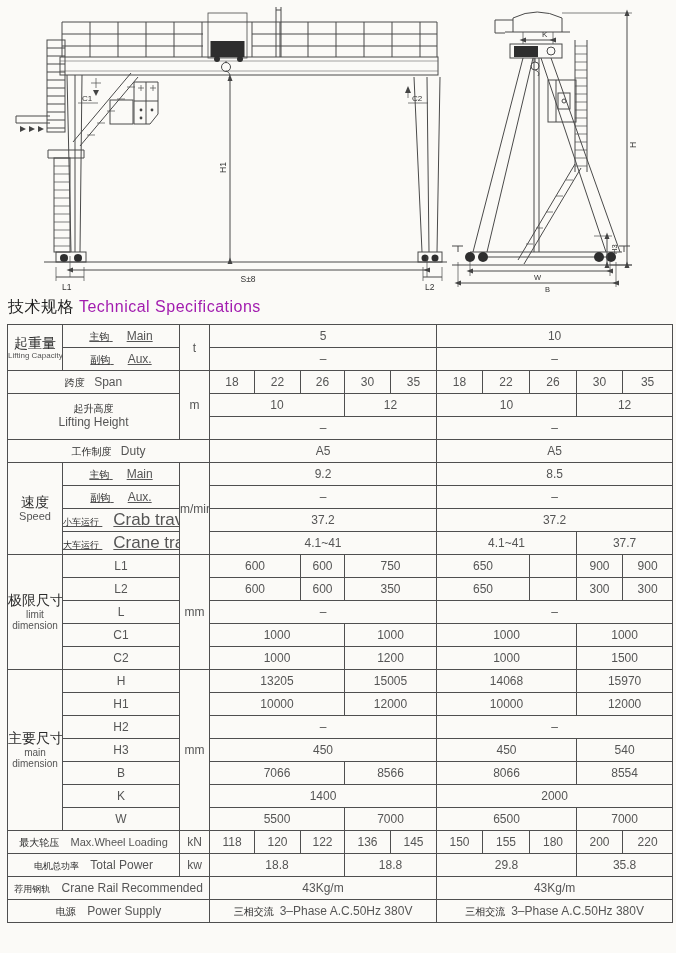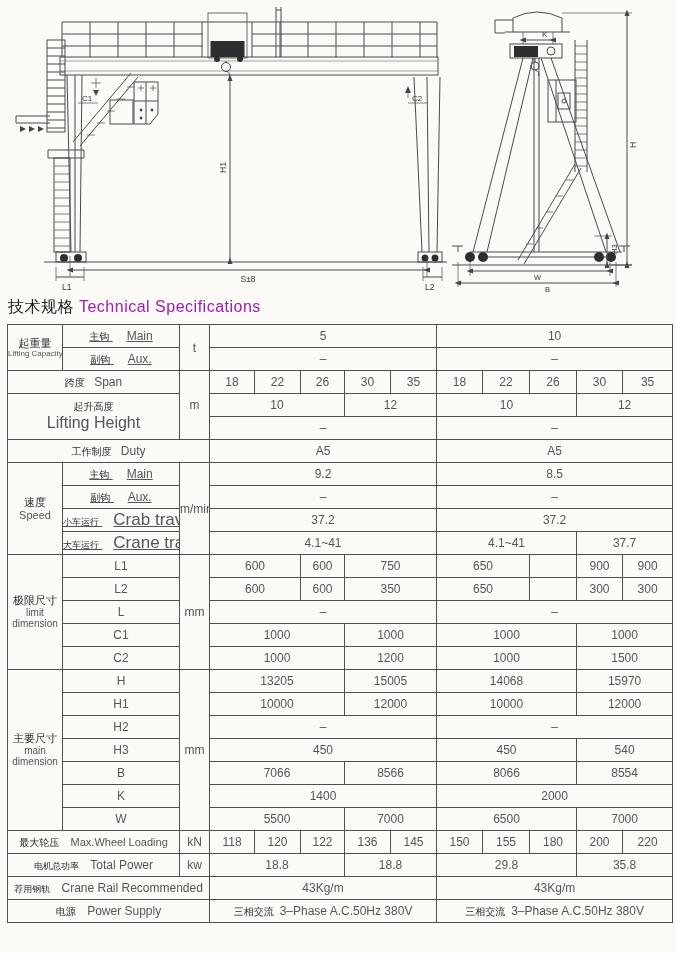--- a/index.html
+++ b/index.html
@@ -36,25 +36,25 @@
     white-space:nowrap;
   }
   td .zh{font-size:10px;color:#2b2b2b;}
   td .en{font-size:12px;color:#555;}
   td.sublbl{text-align:left;padding-left:8px;text-decoration:underline;}
   td.sublbl .en{margin-left:14px;}
   td.sublbl-sm .zh{font-size:9px;}
   td.sublbl-sm .en{font-size:17px;margin-left:11px;}
   td.dimlbl{text-align:left;padding-left:40px;color:#555;}
   td.group{line-height:1.15;}
-  td.group .gzh{display:block;font-size:11px;color:#2b2b2b;}
+  td.group .gzh{display:block;font-size:14px;color:#2b2b2b;}
   td.group .gen{display:block;font-size:9px;color:#555;}
   td.twoline{line-height:1.2;}
   td.twoline .zh{display:block;}
-  td.twoline .en{display:block;font-size:16px;}
+  td.twoline .en{display:block;font-size:12px;}
   td.unit{font-size:11px;color:#444;}
   td.leftlbl{text-align:left;padding-left:10px;}
   td.leftlbl .en{margin-left:8px;}
   td.supply .zh{font-size:10px;margin-right:6px;}
   td.supply .en{font-size:12px;}
 </style>
 </head>
 <body>
 
 <svg id="drawing" width="676" height="295" viewBox="0 0 676 295">

